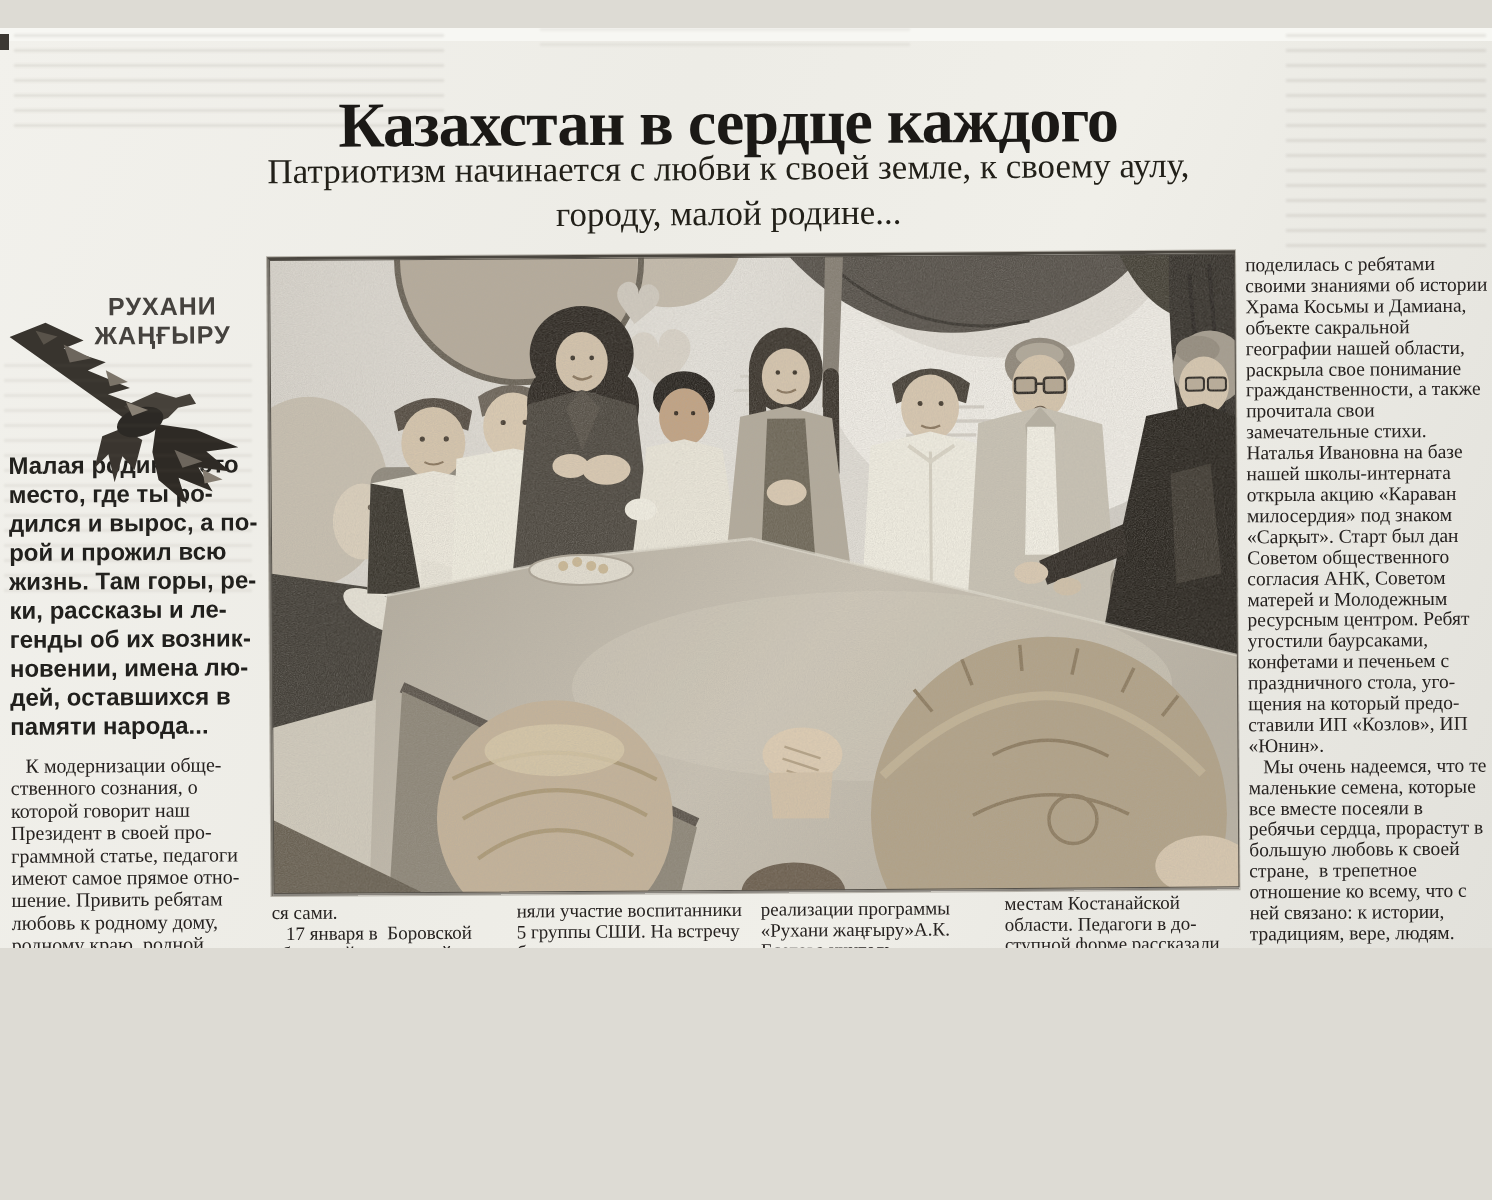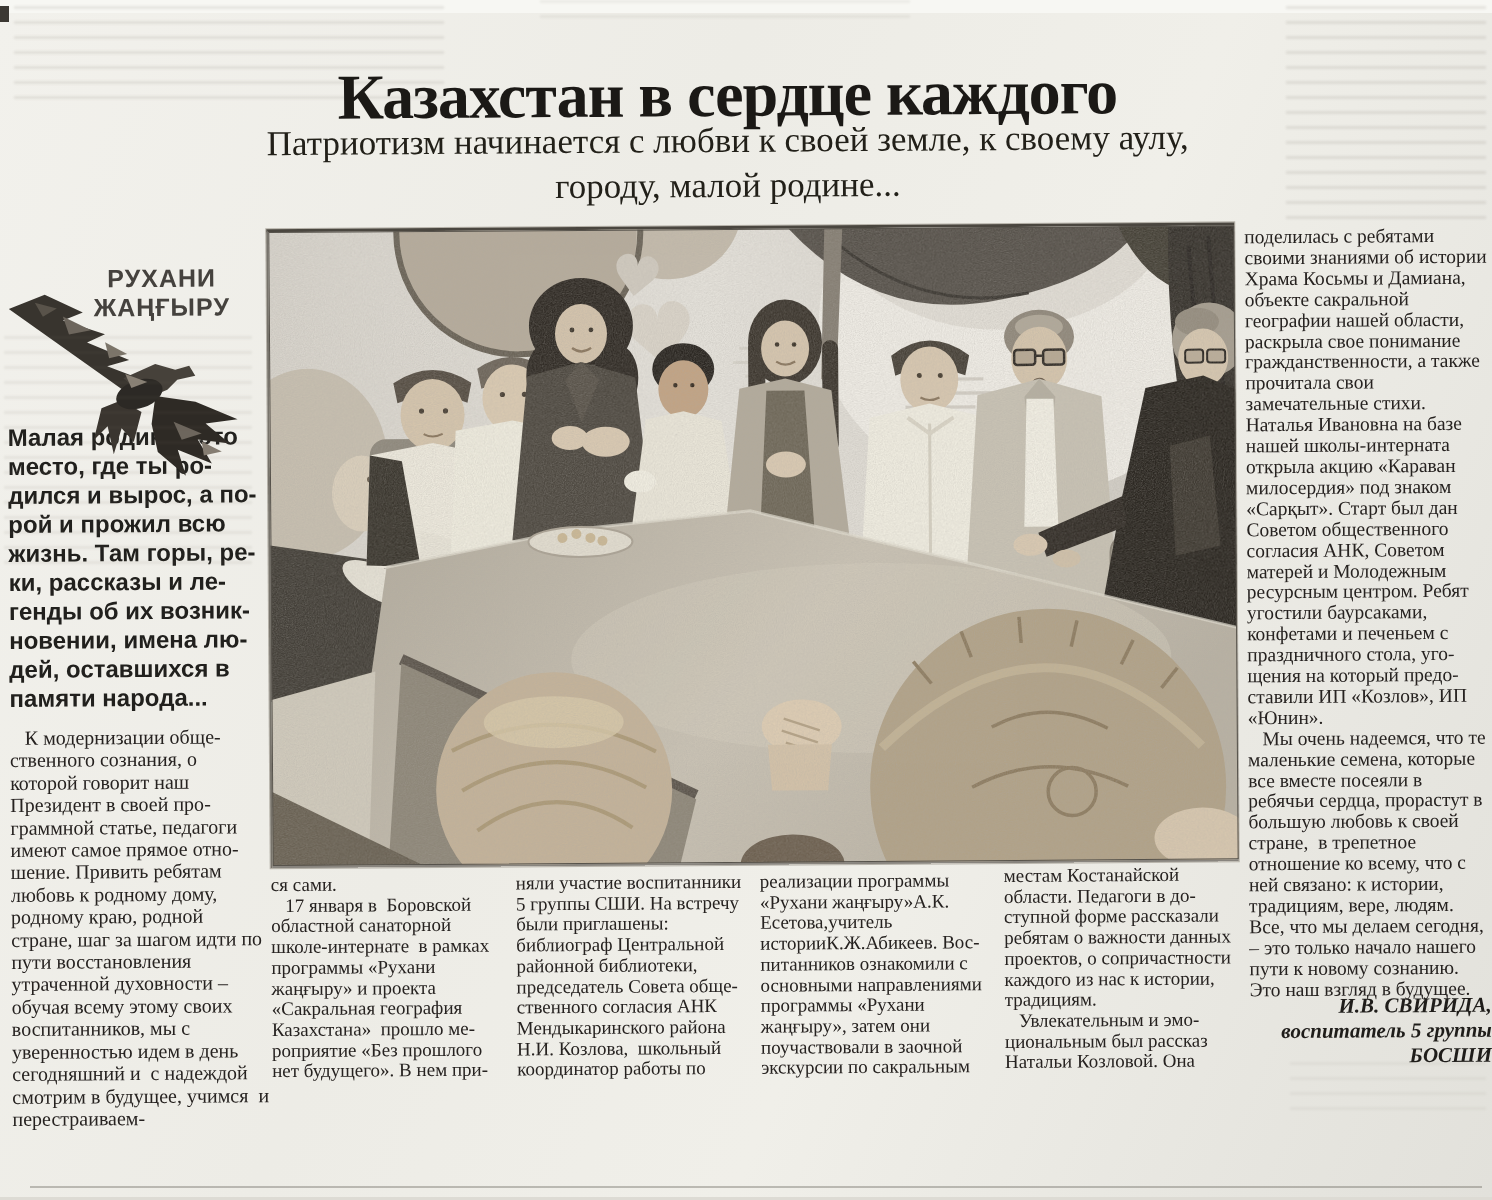--- a/index.html
+++ b/index.html
@@ -3,23 +3,24 @@
 <meta charset="utf-8">
 <style>
   html,body{margin:0;padding:0;}
   body{
     width:1492px;height:1200px;overflow:hidden;
     background:#dddbd4;
     font-family:"Liberation Serif","DejaVu Serif",serif;
     color:#262220;
   }
   .page{
-    position:relative;width:1492px;height:1197px;
+    position:relative;width:1492px;height:920px;
     background:linear-gradient(113deg,#f2f1ec 0%,#edece6 38%,#f0efe9 62%,#e6e5df 88%,#e2e1db 100%);
     overflow:hidden;
+    margin-top:28px;
   }
   .top-strip{position:absolute;top:0;left:0;width:100%;height:13px;background:#f7f7f3;}
   .bottom-rule{position:absolute;left:30px;right:10px;top:1186px;height:2px;background:rgba(90,86,78,.35);}
   .speck{position:absolute;background:#3c3833;}
   .bleed{
     position:absolute;
     background:repeating-linear-gradient(180deg,rgba(113,106,95,.17) 0 3px,rgba(0,0,0,0) 3px 15px);
     filter:blur(1.3px);
   }
   .sheet{position:absolute;inset:0;transform:rotate(-0.4deg);transform-origin:48% 40%;}

